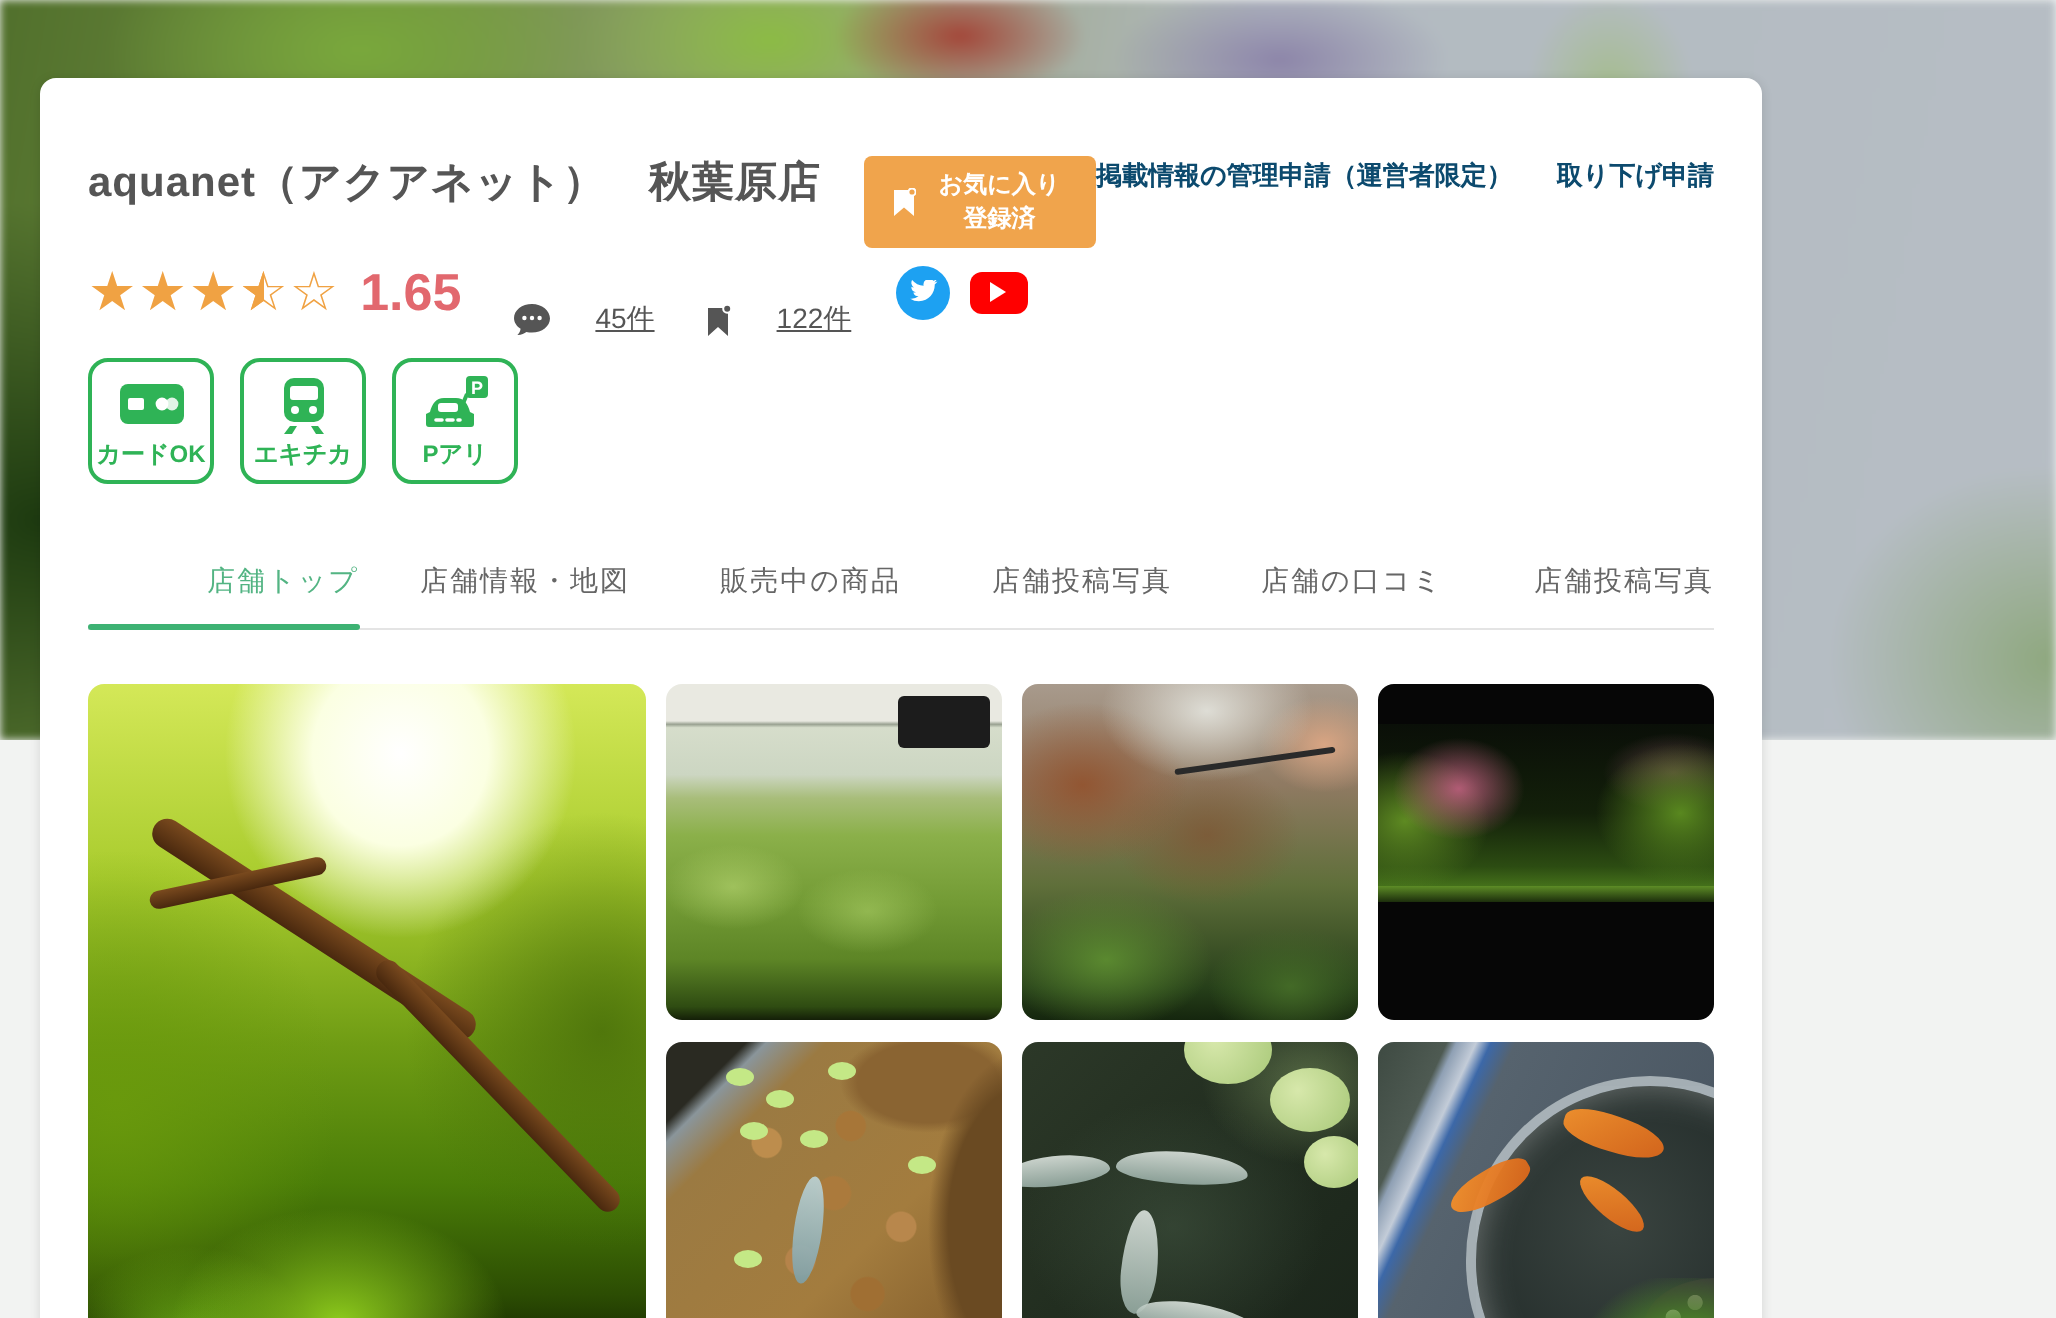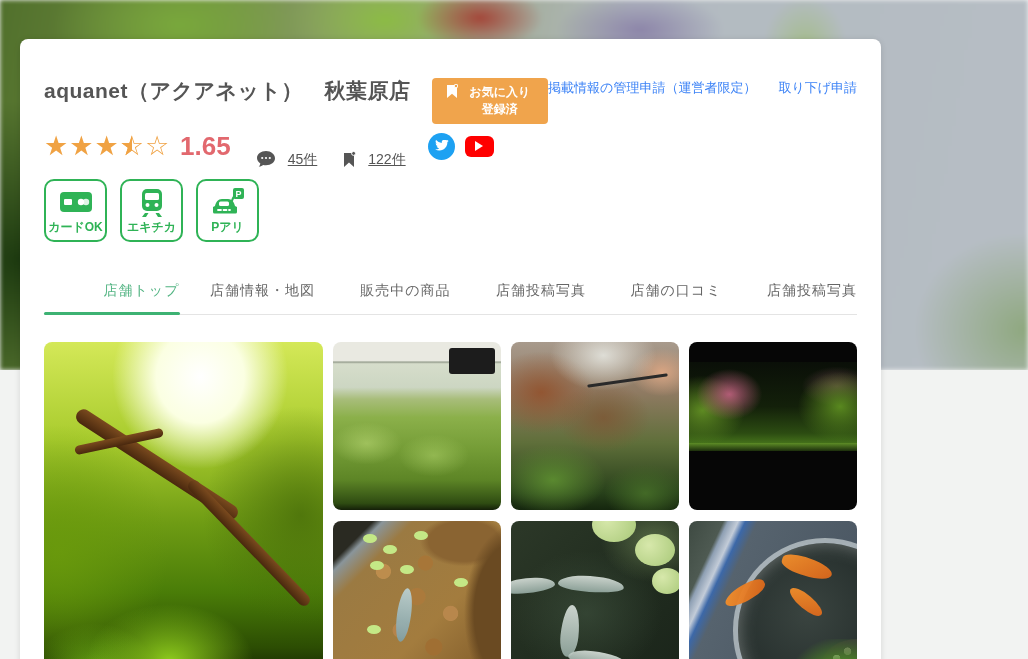--- a/index.html
+++ b/index.html
@@ -31,37 +31,37 @@
     background:#ffffff; border-radius:8px 8px 0 0;
     box-shadow:0 1px 6px rgba(0,0,0,.12);
     padding:38px 24px 0 24px;
   }
 
   
   .header-row { display:flex; align-items:flex-start; }
   .shop-title { font-size:21px; font-weight:bold; color:#555; letter-spacing:.5px; white-space:nowrap; }
   .fav-btn {
     margin-left:22px; margin-top:1px;
-    display:inline-flex; gap:7px;
+    display:inline-flex; align-items:center; gap:7px;
     background:#f0a44c; color:#fff; border:none; border-radius:4px;
     font-size:12px; font-weight:bold; padding:6px 14px; cursor:pointer;
     font-family:inherit;
   }
   .admin-links { margin-left:auto; display:flex; gap:22px; padding-top:2px; }
-  .admin-link { font-size:13px; color:#3b82f6; text-decoration:none; white-space:nowrap; }
+  .admin-link { font-size:13px; color:#0c4a6e; text-decoration:none; white-space:nowrap;font-weight:bold; }
 
   
   .rating-row { display:flex; align-items:center; margin-top:7px; height:30px; }
   .stars { display:flex; font-size:27px; line-height:1; color:#f0a243; letter-spacing:1px; }
   .star { position:relative; }
   .star-half .overlay {
     position:absolute; left:0; top:0; width:50%; overflow:hidden; white-space:nowrap;
   }
   .rating-value { font-size:26px; font-weight:bold; color:#e2686e; margin-left:10px; }
-  .count-group { display:flex; align-items:flex-start; margin-left:26px; gap:12px;margin-top:28px; }
+  .count-group { display:flex; align-items:flex-end; margin-left:26px; gap:22px;margin-top:28px; }
   .count-link { font-size:14px; color:#555; text-decoration:underline; }
   .social-icons { display:flex; align-items:center; gap:10px; margin-left:22px; }
   .tw-circle { width:27px; height:27px; border-radius:50%; background:#1da1f2;
                display:flex; align-items:center; justify-content:center; cursor:pointer; }
   .yt-rect { width:29px; height:21px; border-radius:6px; background:#ff0000;
              display:flex; align-items:center; justify-content:center; cursor:pointer; }
   .yt-play { width:0; height:0; border-left:8px solid #fff; border-top:5px solid transparent; border-bottom:5px solid transparent; }
 
   
   .badges-row { display:flex; gap:13px; margin-top:18px; }

